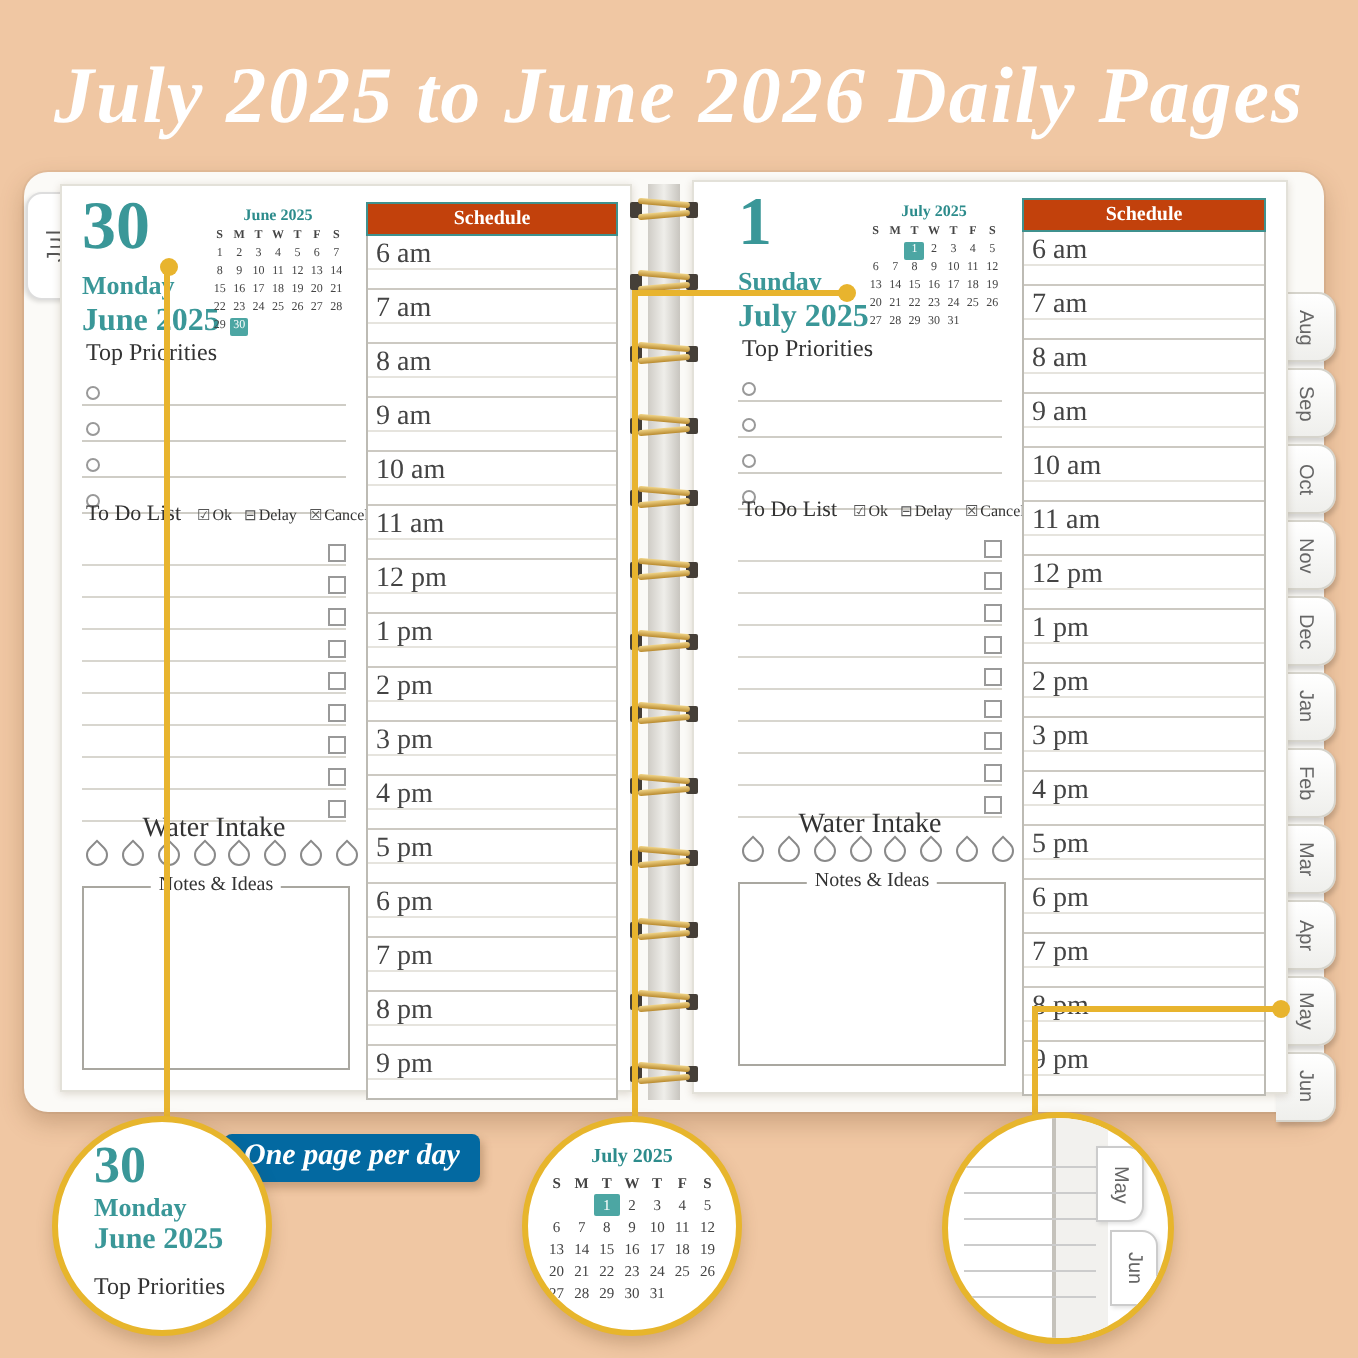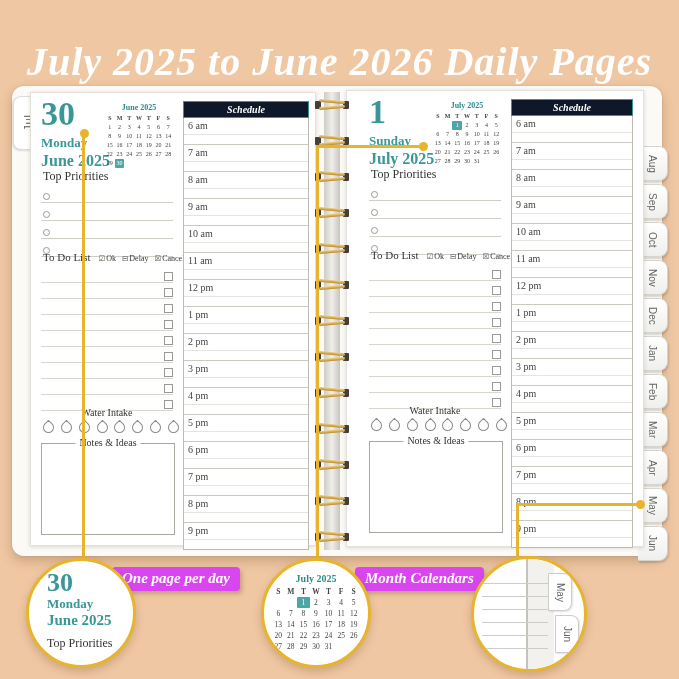--- a/index.html
+++ b/index.html
@@ -1,19 +1,19 @@
 <!DOCTYPE html>
 <html><head>
 <meta charset="utf-8">
 <style>
   html,body{margin:0;padding:0;}
   .stage{position:relative;width:679px;height:679px;background:#f0c7a3;overflow:hidden;
          font-family:"Liberation Serif",serif;}
   
-  .title{position:absolute;top:38px;left:0;right:0;text-align:center;
+  .title{position:absolute;top:24px;left:0;right:0;text-align:center;
          font:italic bold 40px "Liberation Serif",serif;color:#ffffff;letter-spacing:1px;}
   
   .cover{position:absolute;left:12px;top:86px;width:650px;height:470px;background:#fbfaf7;
          border-radius:12px;box-shadow:0 5px 12px rgba(104,66,31,.28),0 0 0 1px rgba(0,0,0,.04);z-index:1;}
   .tab-left{position:absolute;left:13px;top:96px;width:27px;height:52px;background:#fff;
             border:1px solid #ddd;border-radius:8px 0 0 8px;box-shadow:-1px 1px 2px rgba(0,0,0,.12);
             display:flex;align-items:center;justify-content:center;z-index:2;}
   .tab-left span{writing-mode:vertical-rl;transform:rotate(180deg);
                  font:11px "Liberation Sans",sans-serif;color:#555;letter-spacing:1px;}
   .tabs-right{position:absolute;left:638px;top:146px;width:30px;display:flex;flex-direction:column;gap:3px;z-index:2;}
@@ -42,35 +42,35 @@
   .prio-rows{position:absolute;left:10px;top:92px;width:132px;}
   .prio-row{height:17px;border-bottom:1px solid #cfcdc6;position:relative;}
   .pr-circle{position:absolute;left:2px;top:8px;width:5px;height:5px;border:1px solid #999;border-radius:50%;}
   .todo-head{position:absolute;left:12px;top:158px;width:140px;display:flex;align-items:baseline;white-space:nowrap;}
   .legend{display:flex;gap:6px;margin-left:8px;}
   .lg{font-size:8px;color:#333;}
   .lgicon{font-family:"DejaVu Sans",sans-serif;font-size:7.5px;font-weight:normal;color:#555;margin-right:1px;}
   .todo-rows{position:absolute;left:10px;top:174px;width:132px;}
   .todo-row{height:15px;border-bottom:1px solid #d8d6cf;position:relative;}
   .td-box{position:absolute;right:0;top:5px;width:7px;height:7px;border:1px solid #999;background:#fff;}
-  .water-label{position:absolute;left:10px;top:314px;width:132px;text-align:center;font-size:10px;color:#333;}
+  .water-label{position:absolute;left:10px;top:314px;width:132px;text-align:center;font-size:14px;color:#333;}
   .drops{position:absolute;left:10px;top:329px;width:136px;display:flex;justify-content:space-between;padding:0 2px;}
   .drop{width:9px;height:9px;border:1px solid #8a8a8a;border-radius:0 50% 50% 50%;transform:rotate(45deg);}
   .notes{position:absolute;left:10px;top:350px;width:132px;height:90px;border:1px solid #a9a7a0;}
   .notes-legend{position:absolute;top:-7px;left:50%;transform:translateX(-50%);background:#fff;
                 padding:0 4px;font-size:10px;color:#333;white-space:nowrap;}
   
   .sched{position:absolute;left:152px;top:8px;width:126px;}
   .page-r .sched{width:122px;}
-  .sched-head{height:15px;background:#0f172a;color:#fff;text-align:center;font-size:10px;font-weight:bold;
-              line-height:15px;border:1px solid #3f918e;font-style:italic;}
+  .sched-head{height:15px;background:#c2410c;color:#fff;text-align:center;font-size:10px;font-weight:bold;
+              line-height:15px;border:1px solid #3f918e;}
   .sched-body{border:1px solid #bdbbb4;border-top:none;background:#fff;}
   .srow{height:26px;position:relative;border-bottom:1px solid #ccc9c2;}
   .srow:last-child{border-bottom:none;}
-  .stime{position:absolute;left:4px;top:2px;font-size:10px;color:#444;}
+  .stime{position:absolute;left:4px;top:2px;font-size:14px;color:#444;}
   .smid{position:absolute;left:0;right:0;top:16px;border-top:1px solid #e6e4de;}
   
   .spiral{position:absolute;left:312px;top:100px;width:40px;height:444px;z-index:5;}
   .spiral:before{content:'';position:absolute;left:12px;top:-8px;width:16px;height:458px;
                  background:linear-gradient(90deg,#cfccc6,#efeeea,#c8c5bf);}
   .loop{position:absolute;left:0;width:40px;height:10px;}
   .hole{position:absolute;width:6px;height:8px;background:#453f38;border-radius:1px;top:1px;}
   .hole-l{left:3px;} .hole-r{right:3px;}
   .rod{position:absolute;left:7px;right:7px;height:3px;border-radius:2px;
        background:linear-gradient(180deg,#f0d488,#b98a2e);}
@@ -94,21 +94,21 @@
   .mag3{left:471px;top:556px;width:110px;height:110px;}
   .m3-lines{position:absolute;left:8px;top:12px;right:36px;bottom:12px;
             background:repeating-linear-gradient(180deg,transparent 0 12px,#ccc 12px 13px);}
   .m3-edge{position:absolute;right:30px;top:0;bottom:0;width:28px;
            background:linear-gradient(90deg,#c5c2bb 0 2px,#f2f1ee 2px);}
   .m3-tab{position:absolute;width:22px;height:36px;background:#fff;border:1px solid #ccc;
           border-radius:0 8px 8px 0;display:flex;align-items:center;justify-content:center;
           box-shadow:1px 1px 2px rgba(0,0,0,.12);}
   .m3-tab span{writing-mode:vertical-rl;font:10px "Liberation Sans",sans-serif;color:#666;}
   .m3-may{right:12px;top:14px;} .m3-jun{right:5px;top:56px;}
-  .badge{position:absolute;background:#d946ef;color:#fff;font:italic bold 15px "Liberation Serif",serif;
+  .badge{position:absolute;background:#0369a1;color:#fff;font:italic bold 15px "Liberation Serif",serif;
          padding:3px 10px 4px;border-radius:4px;box-shadow:2px 3px 4px rgba(104,66,31,.3);
          z-index:58;white-space:nowrap;}
   .b1{left:112px;top:567px;} .b2{left:355px;top:567px;} .b3{left:571px;top:567px;}
 </style>
 </head>
 <body>
 
 <div class="stage">
 
   <div class="title">July 2025 to June 2026 Daily Pages</div>
@@ -687,15 +687,14 @@
     <div class="m3-lines"></div>
     <div class="m3-tab m3-may">
       <span>May</span>
     </div>
     <div class="m3-tab m3-jun">
       <span>Jun</span>
     </div>
   </div>
 
   <div class="badge b1">One page per day</div>
-  <div class="badge b2">Month Calendars</div>
 
 </div>
 
 </body></html>

